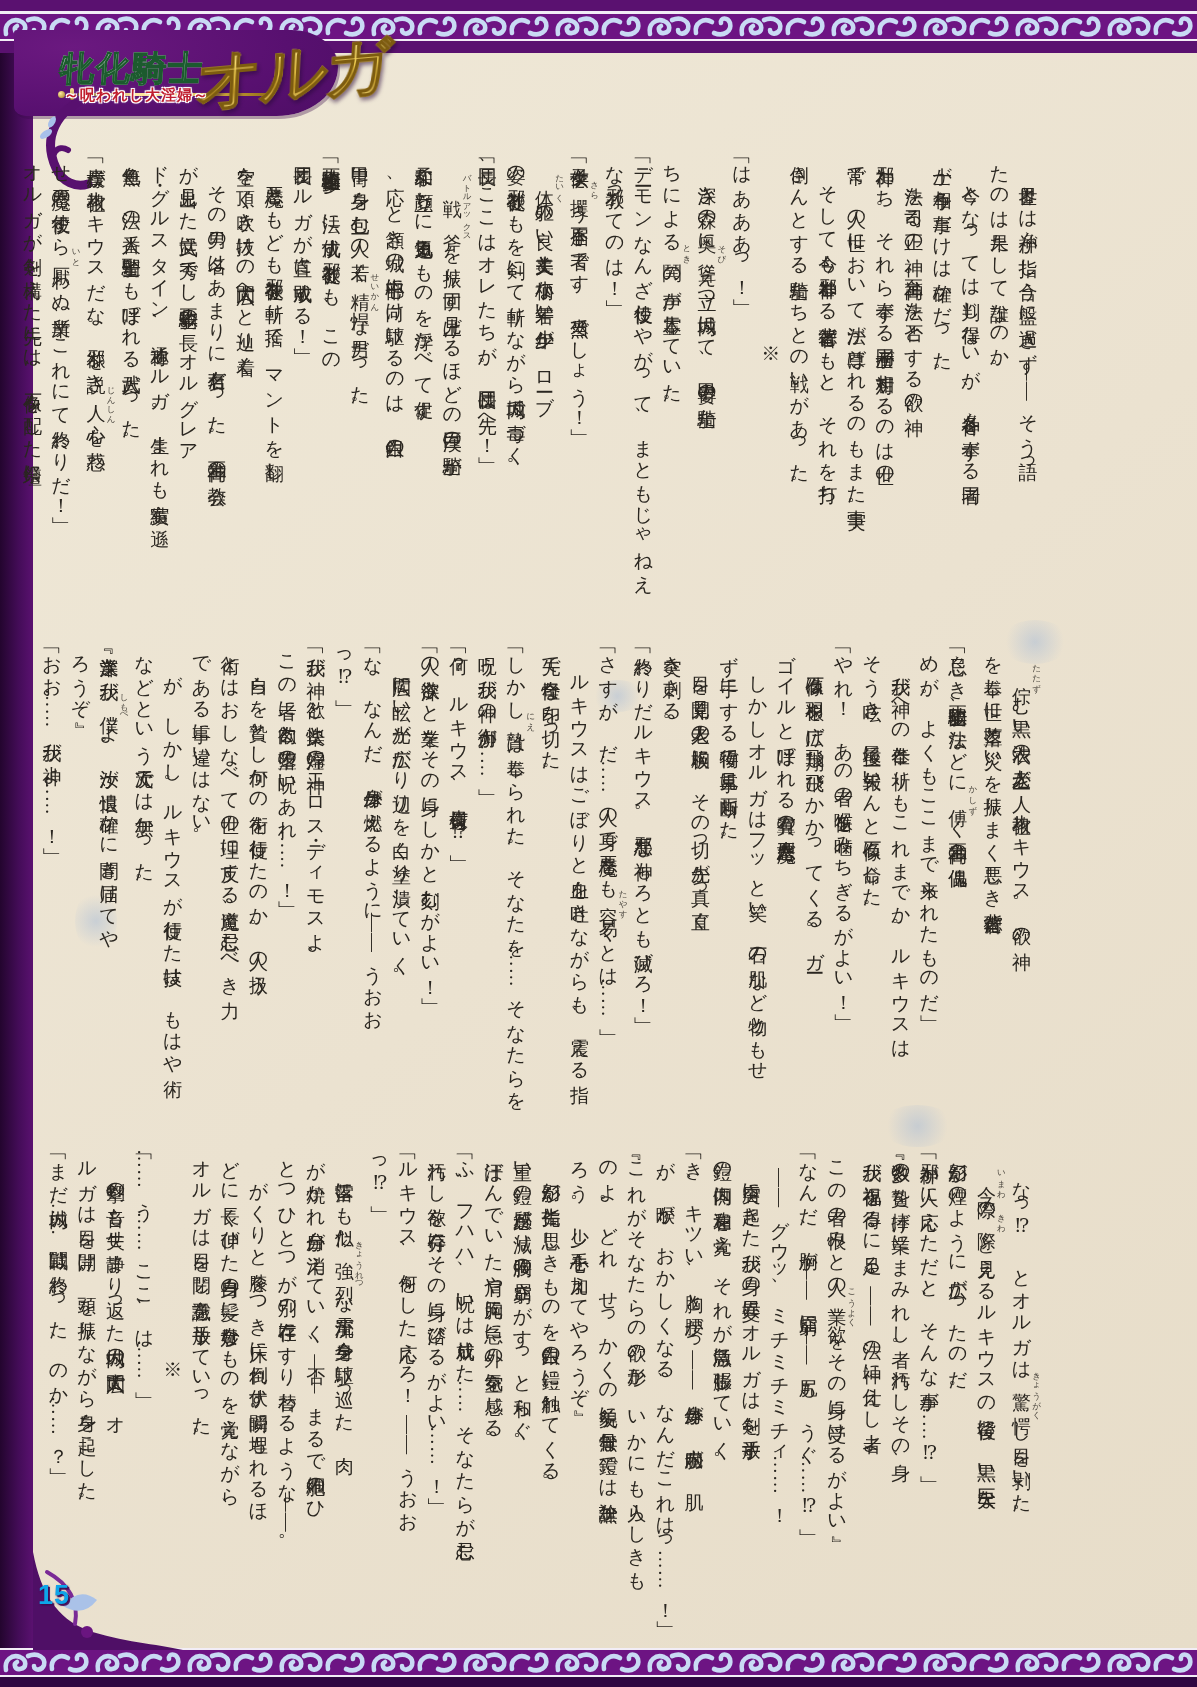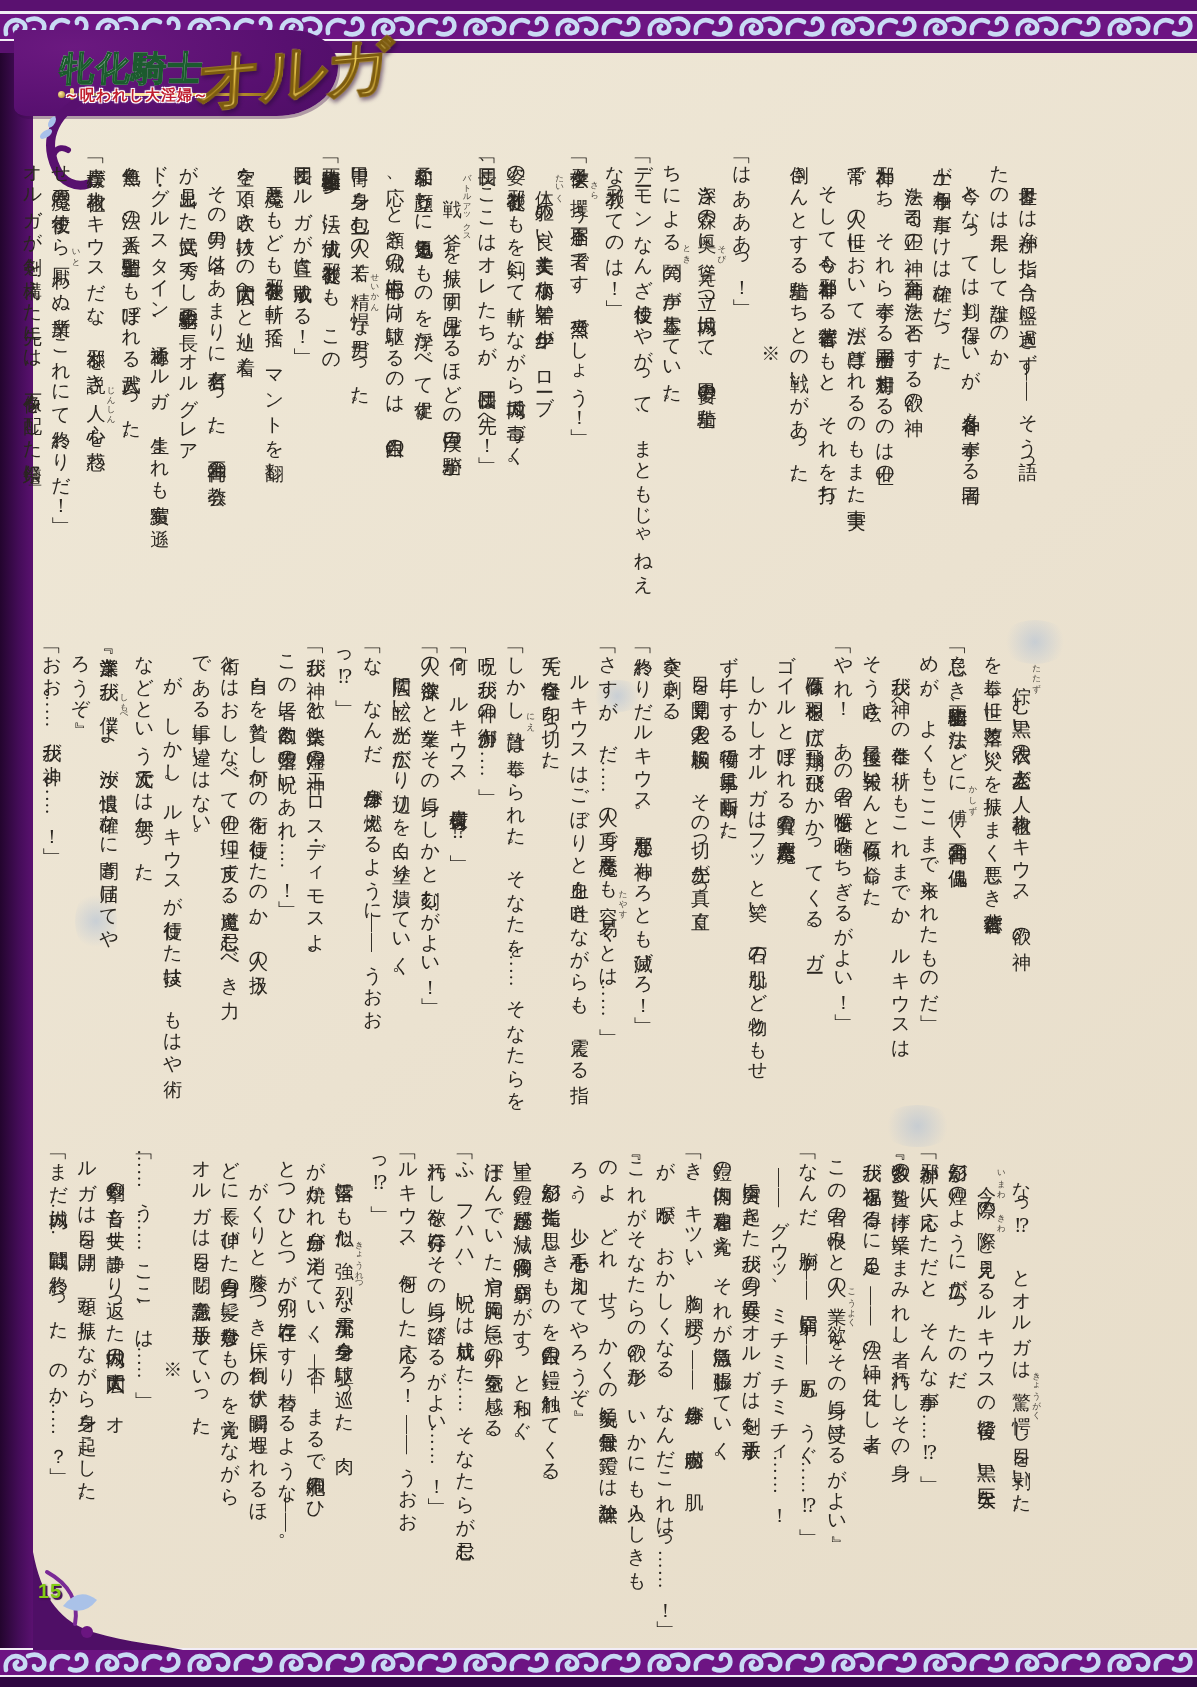--- a/index.html
+++ b/index.html
@@ -40,21 +40,21 @@
              color:#c01f30;text-shadow:-1px -1px 0 #fff,1px -1px 0 #fff,-1px 1px 0 #fff,1px 1px 0 #fff,0 0 3px #fff;}
   .logo-sword{position:absolute;left:56px;top:88px;width:224px;height:12px;}
   .logo-sword .blade{position:absolute;left:22px;top:5px;width:196px;height:3px;
              background:linear-gradient(90deg,#7a5c14,#ffe9a0 30%,#d9b23f 70%,#8a6414);}
   .logo-sword .guard{position:absolute;left:14px;top:0;width:4px;height:12px;border-radius:2px;
              background:linear-gradient(180deg,#ffe9a0,#a07c1c);}
   .logo-sword .pommel{position:absolute;left:2px;top:3px;width:7px;height:7px;border-radius:50%;
              background:radial-gradient(circle at 35% 35%,#ffe9a0,#a07c1c);}
   .flourish{position:absolute;}
   
-  .page-num{position:absolute;left:38px;top:1580px;font-size:20px;font-weight:bold;color:#84cc16;
+  .page-num{position:absolute;left:38px;top:1580px;font-size:27px;font-weight:bold;color:#0ea5e9;
             font-family:"Liberation Sans",sans-serif;letter-spacing:1px;
             text-shadow:1px 1px 2px #3a0a4e,2px 2px 0 rgba(74,16,94,.9);z-index:5;}
   .stain{position:absolute;border-radius:50%;
          background:radial-gradient(circle,rgba(120,160,220,.30),rgba(120,160,220,0) 70%);}
 </style>
 </head>
 <body>
 
 <div id="page">
 

